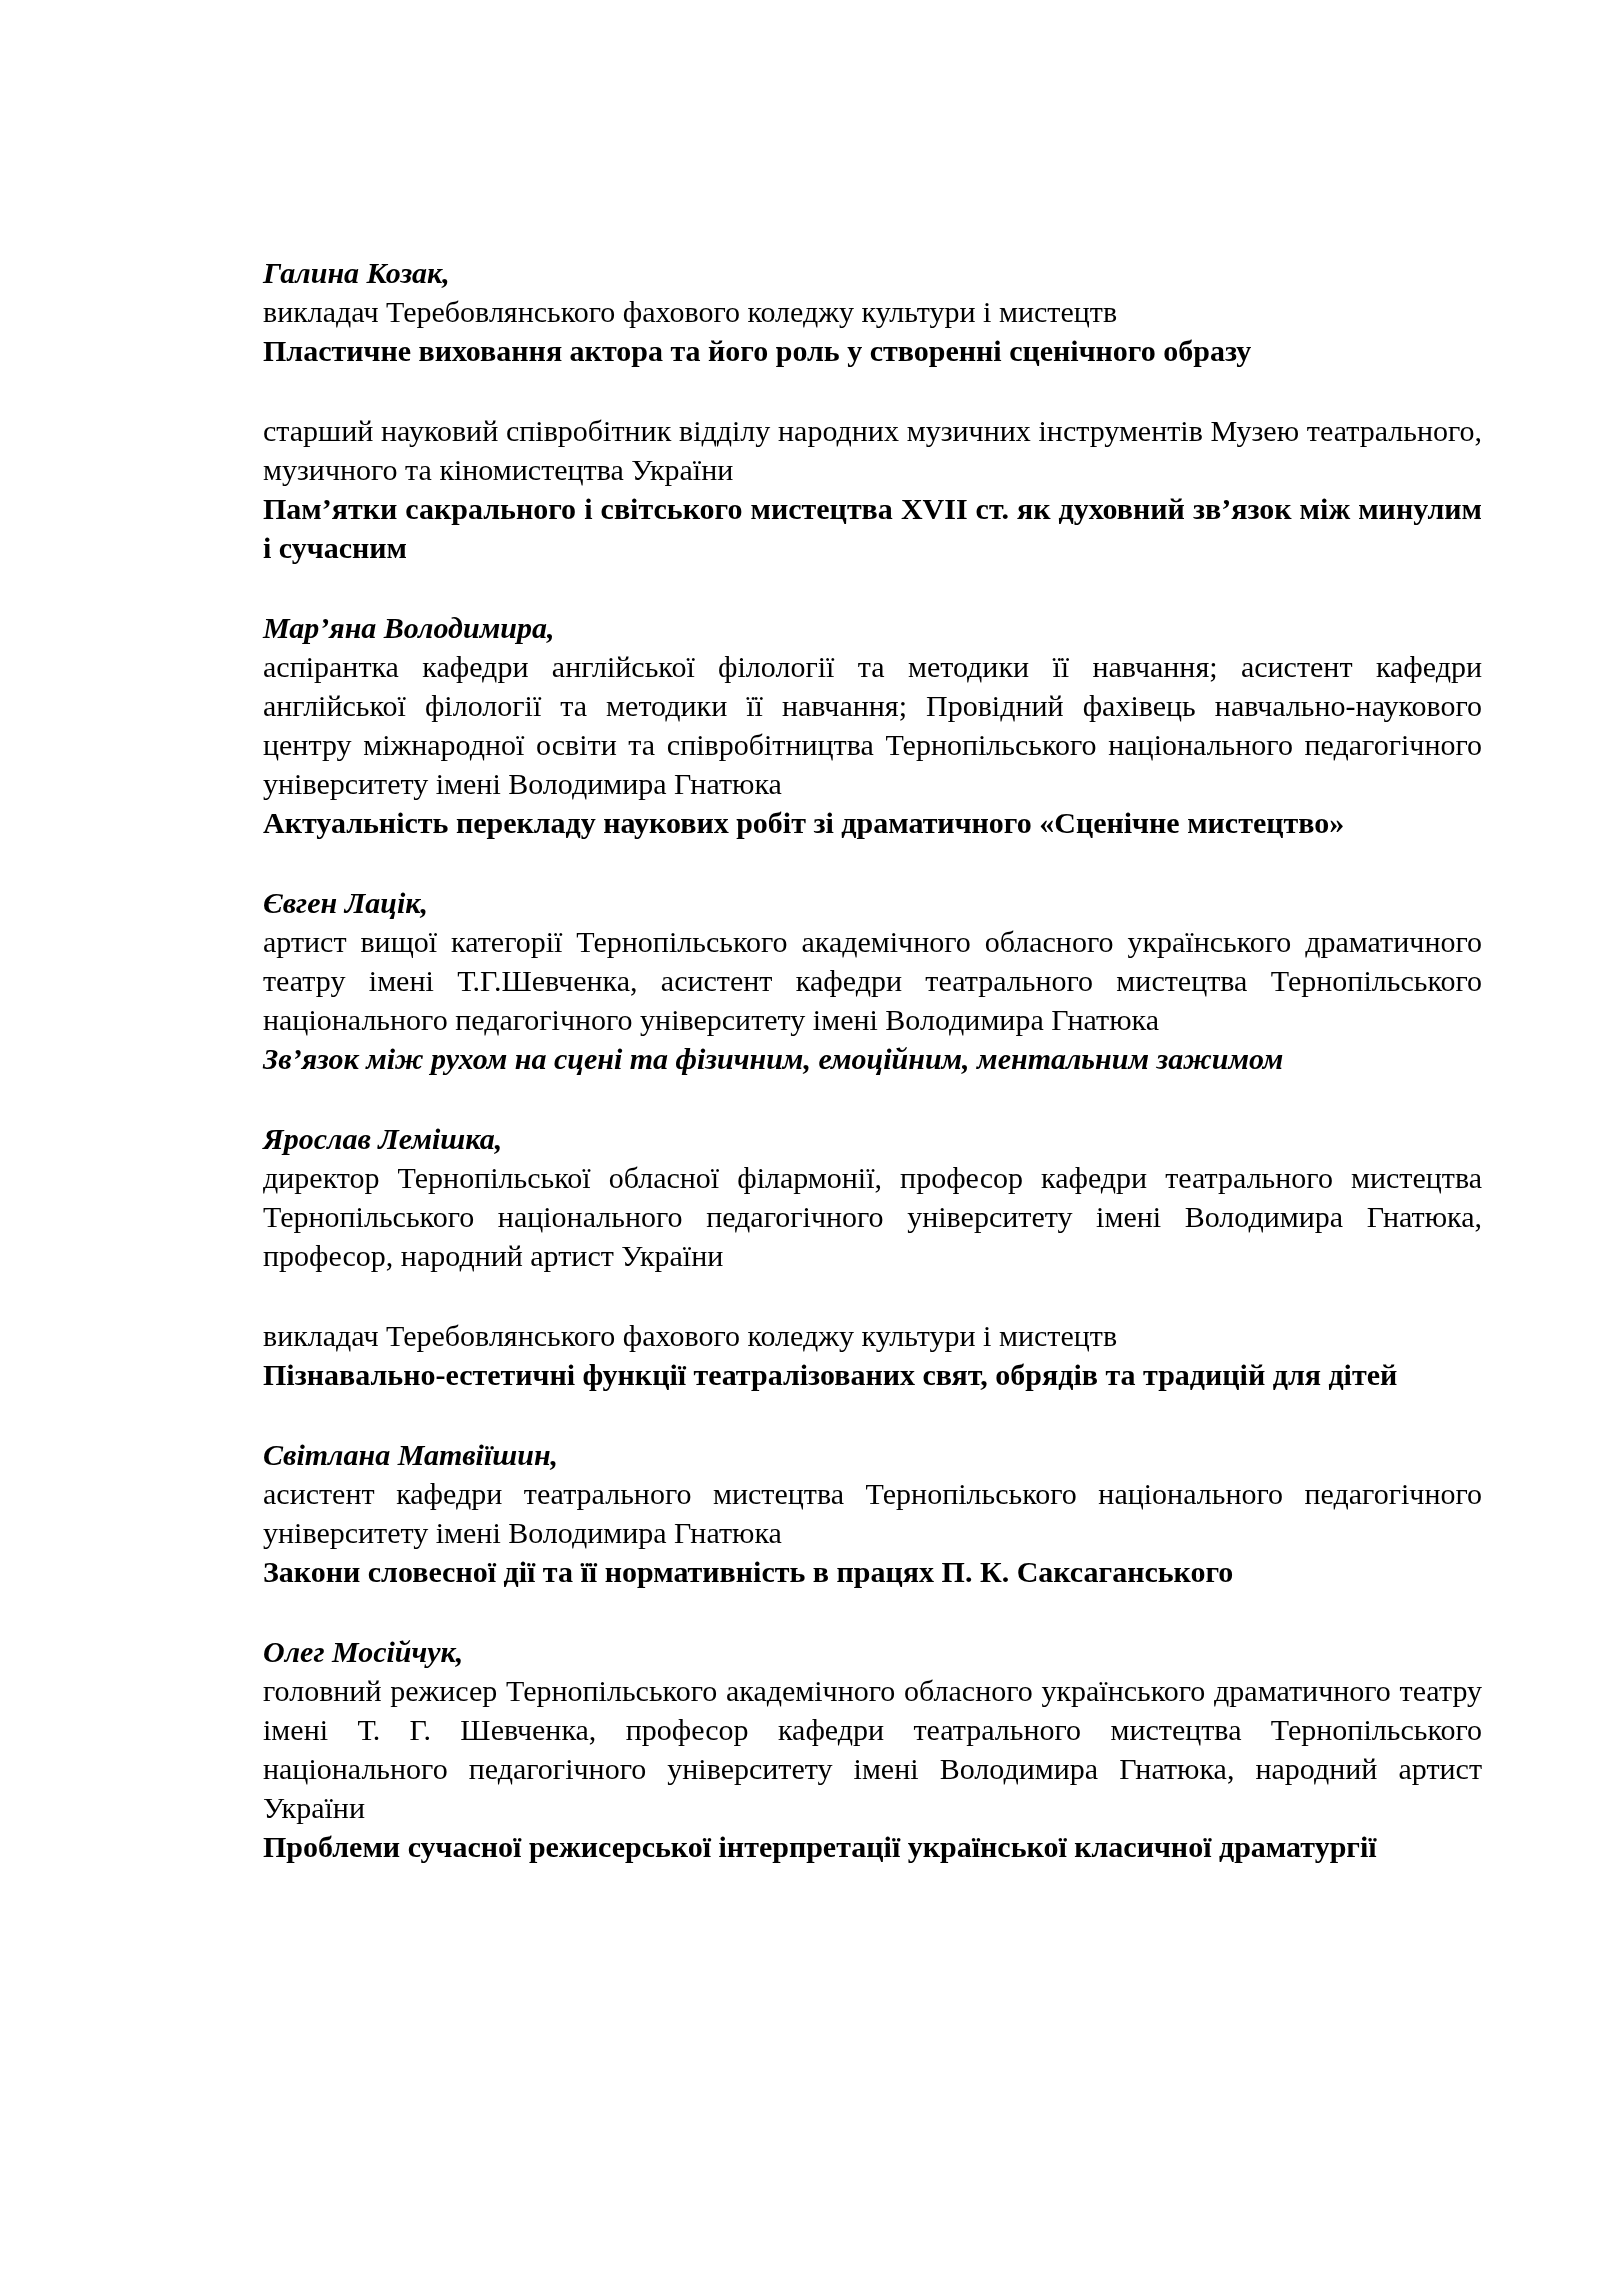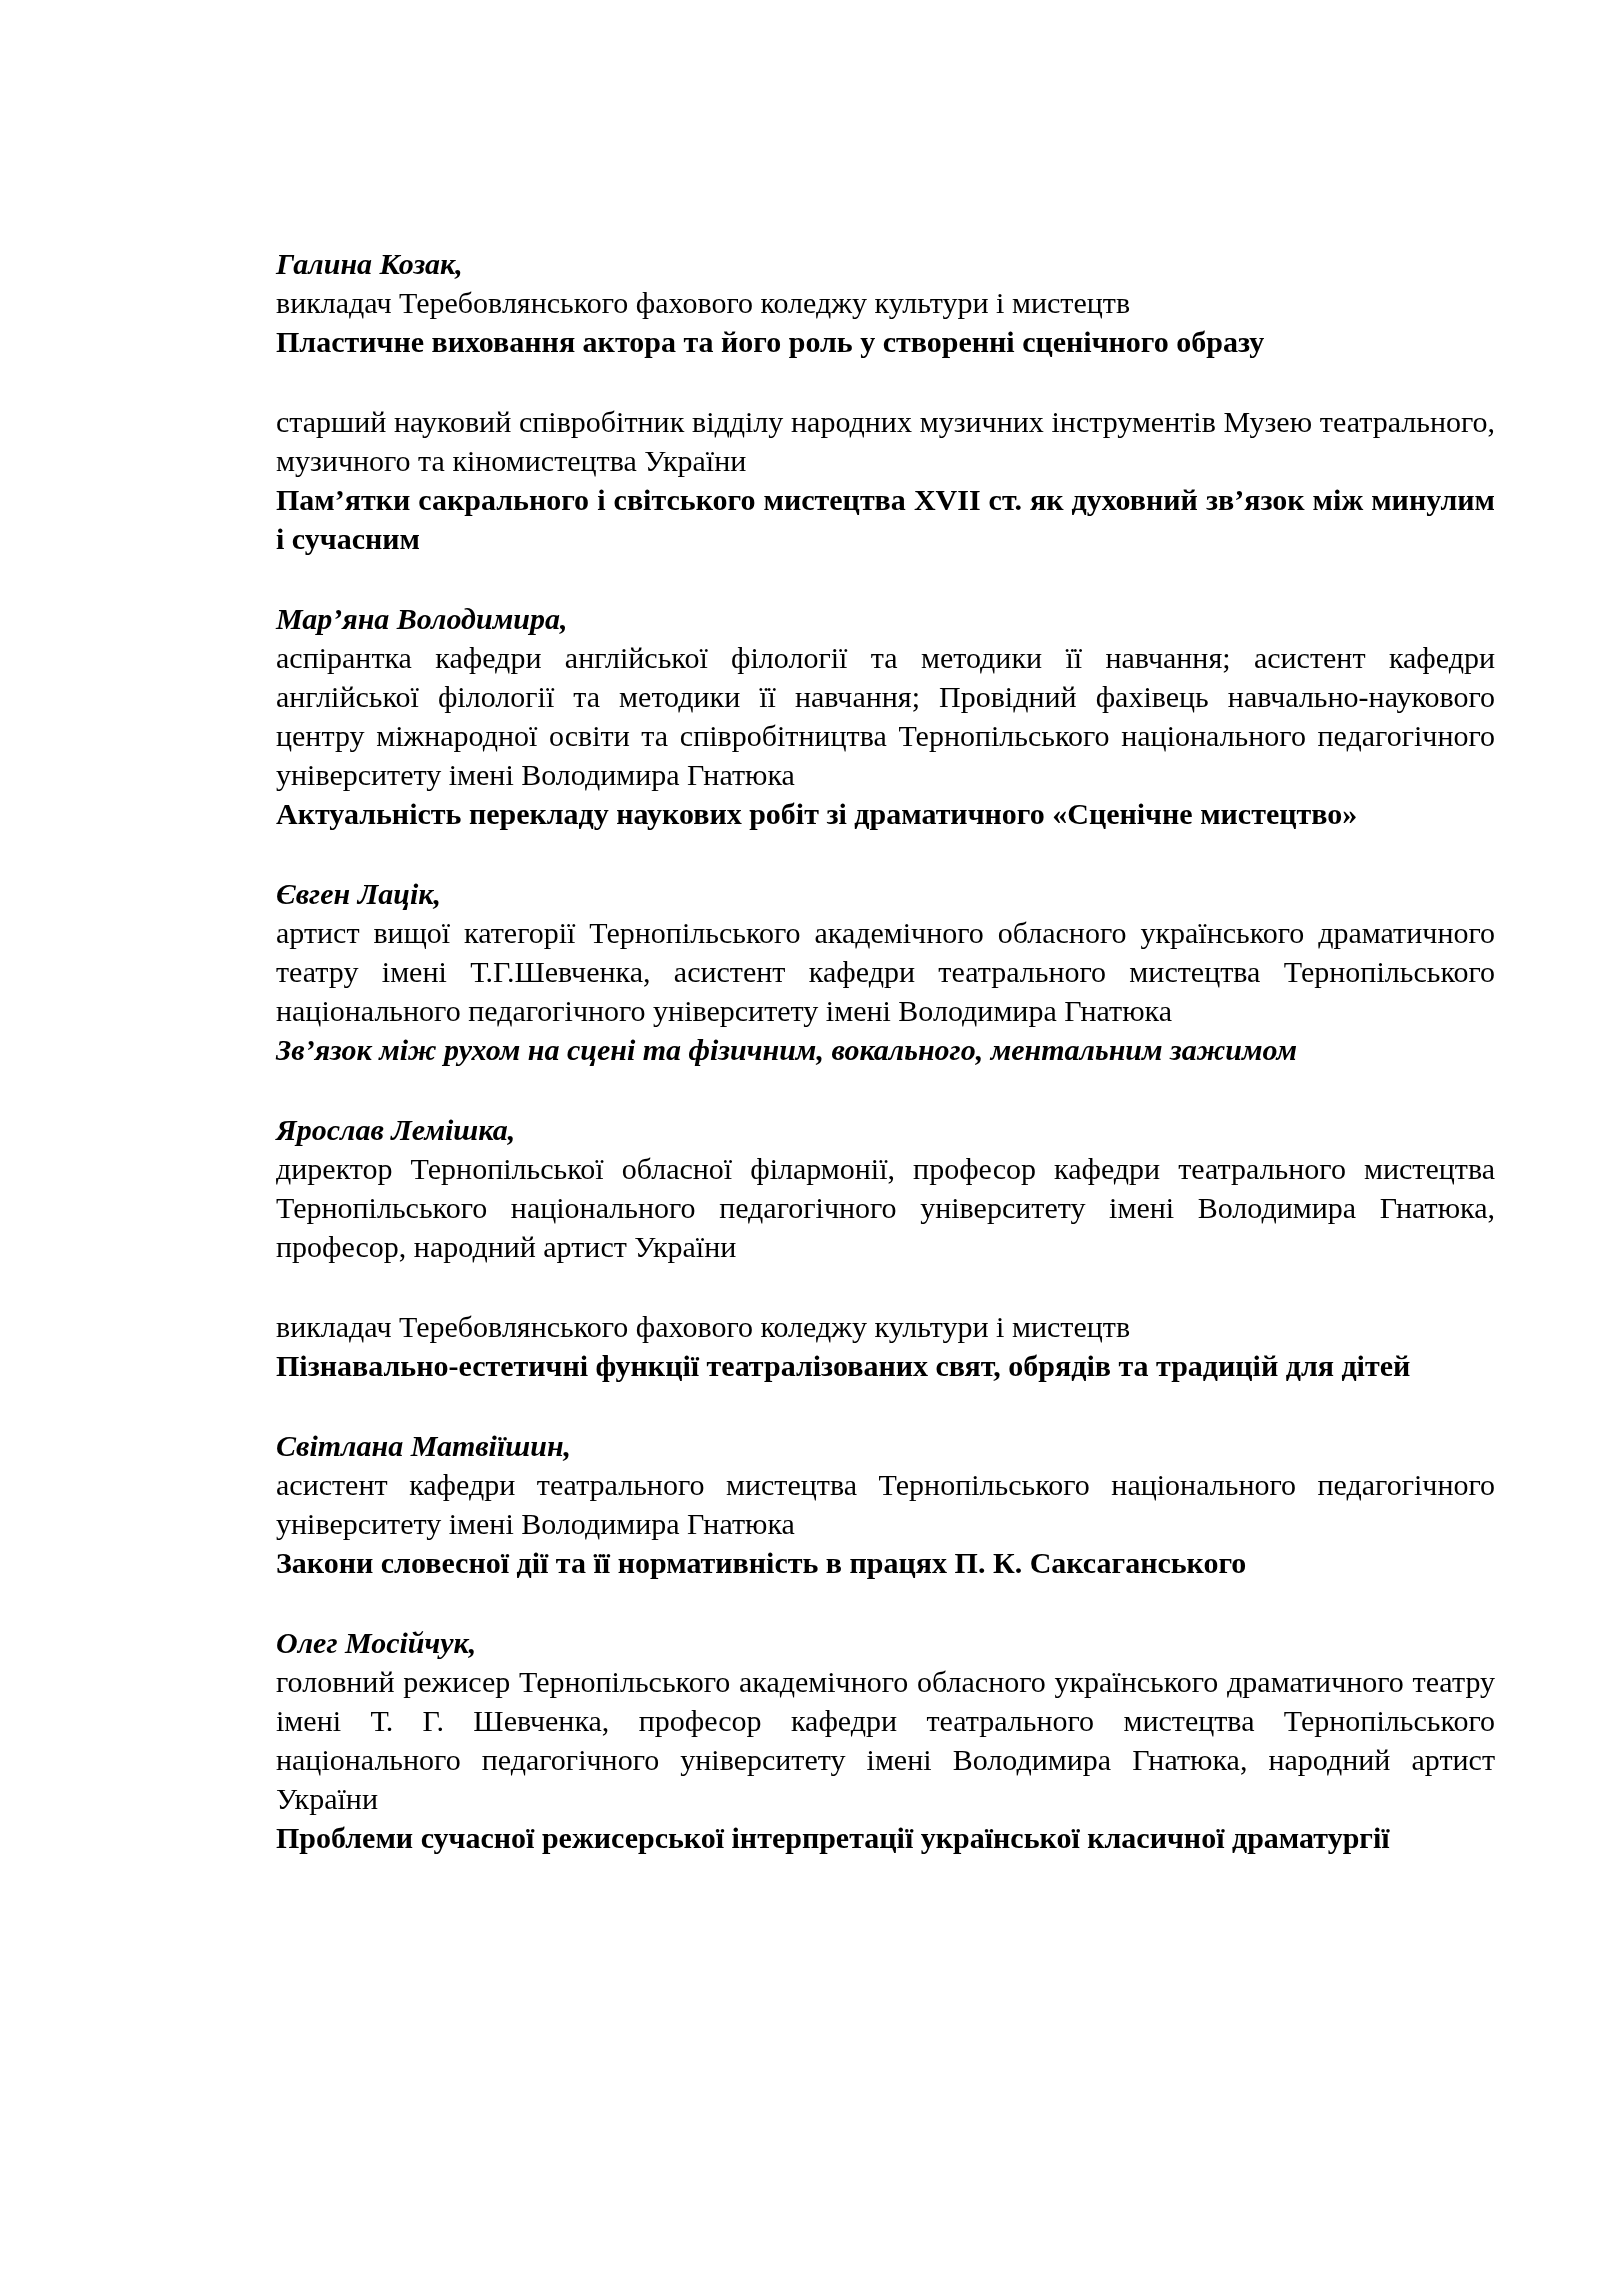--- a/index.html
+++ b/index.html
@@ -10,25 +10,24 @@
   body {
     width: 1621px;
     height: 2293px;
     position: relative;
     font-family: "Liberation Serif", "DejaVu Serif", serif;
     color: #000000;
   }
   .page-content {
     position: absolute;
     left: 263px;
-    top: 244px;
+    top: 253px;
     width: 1219px;
     font-size: 30px;
     line-height: 39px;
-    margin-left: 13px;
   }
   .entry { margin: 0; }
   .entry + .entry { margin-top: 41px; }
   .entry p { margin: 0; padding: 0; }
   .name {
     font-weight: bold;
     font-style: italic;
     text-align: left;
   }
   .affiliation {
@@ -59,21 +58,21 @@
 
   <section class="entry">
     <p class="name">Мар’яна Володимира,</p>
     <p class="affiliation">аспірантка кафедри англійської філології та методики її навчання; асистент кафедри англійської філології та методики її навчання; Провідний фахівець навчально-наукового центру міжнародної освіти та співробітництва Тернопільського національного педагогічного університету імені Володимира Гнатюка</p>
     <p class="title">Актуальність перекладу наукових робіт зі драматичного «Сценічне мистецтво»</p>
   </section>
 
   <section class="entry">
     <p class="name">Євген Лацік,</p>
     <p class="affiliation">артист вищої категорії Тернопільського академічного обласного українського драматичного театру імені Т.Г.Шевченка, асистент кафедри театрального мистецтва Тернопільського національного педагогічного університету імені Володимира Гнатюка</p>
-    <p class="title italic">Зв’язок між рухом на сцені та фізичним, вокального, ментальним зажимом</p>
+    <p class="title italic">Зв’язок між рухом на сцені та фізичним, емоційним, ментальним зажимом</p>
   </section>
 
   <section class="entry">
     <p class="name">Ярослав Лемішка,</p>
     <p class="affiliation">директор Тернопільської обласної філармонії, професор кафедри театрального мистецтва Тернопільського національного педагогічного університету імені Володимира Гнатюка, професор, народний артист України</p>
   </section>
 
   <section class="entry">
     <p class="affiliation">викладач Теребовлянського фахового коледжу культури і мистецтв</p>
     <p class="title">Пізнавально-естетичні функції театралізованих свят, обрядів та традицій для дітей</p>

